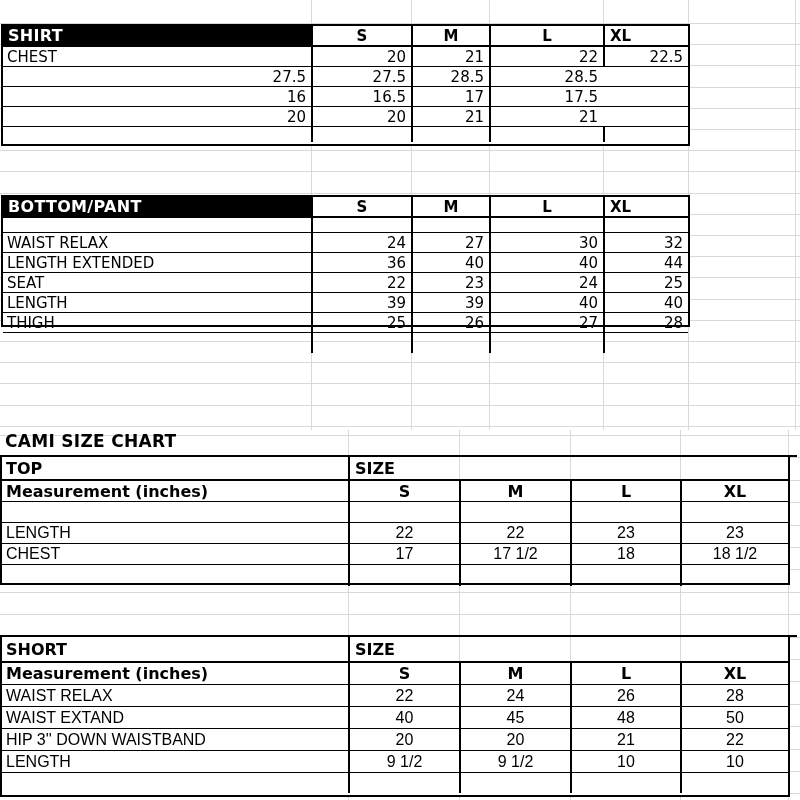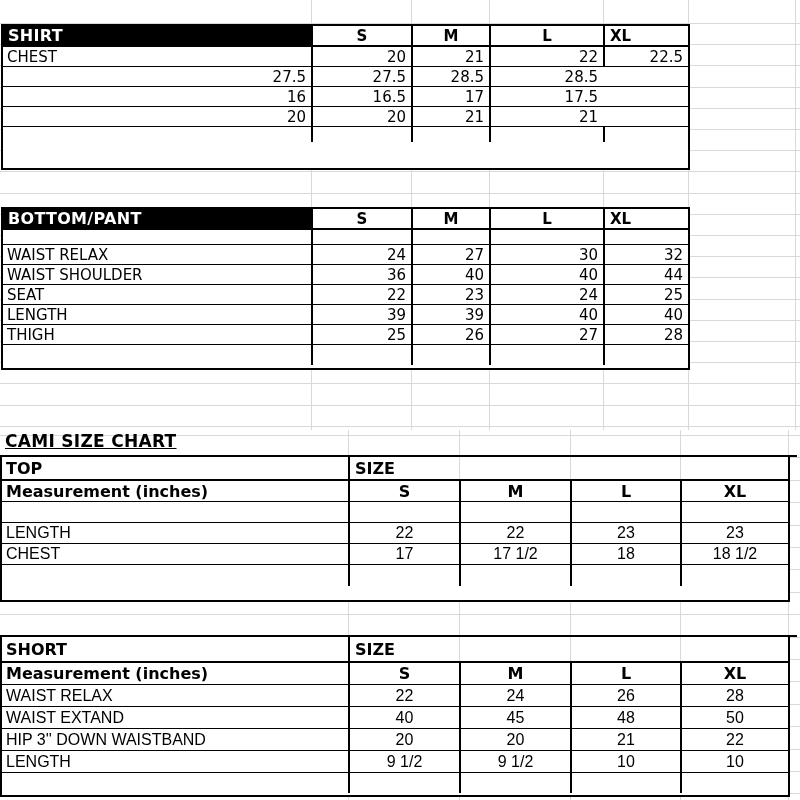--- a/index.html
+++ b/index.html
@@ -19,21 +19,20 @@
   
   .title-pajama {
     position: absolute; top: 2px; left: 7px;
     font-size: 19px; font-weight: bold; letter-spacing: .5px;
     white-space: nowrap;
   }
   .title-cami {
     position: absolute; top: 431px; left: 5px;
     font-size: 17px; font-weight: bold; letter-spacing: .3px;
     white-space: nowrap;
-    text-decoration: underline;
   }
 
   
   .hl { position: absolute; left: 0; width: 797px; height: 2px; background: #000; }
   .hl-top { top: 455px; }
   .hl-short { top: 635px; }
 
   
   .ptable {
     position: absolute; left: 1px; width: 689px;
@@ -53,24 +52,24 @@
   .ptable .hdr { border-bottom: 2px solid #000; height: 21px; }
   .ptable .hdr .c { font-weight: bold; justify-content: center; }
   .ptable .hdr .blk {
     background: #000; color: #fff;
     justify-content: flex-start; padding-left: 5px; font-size: 16px;
     letter-spacing: .3px;
   }
   .ptable .hdr .xl { justify-content: flex-start; padding-left: 5px; }
   .ptable .lblc { padding-left: 4px; }
   .ptable .vc  { justify-content: flex-end; padding-right: 5px; }
-  .shirt { top: 24px; height: 146px; }
+  .shirt { top: 24px; height: 122px; }
   .shirt .data  { height: 20px; }
   .shirt .empty { height: 15px; }
-  .pant { top: 207px; height: 163px; }
+  .pant { top: 195px; height: 132px; }
   .pant .data   { height: 20px; }
   .pant .empty1 { height: 15px; }
   .pant .empty2 { height: 20px; }
 
   
   .ctable {
     position: absolute; left: 0; width: 790px;
     border: 2px solid #000; border-top: none; background: #fff;
   }
   .ctable .row {
@@ -87,21 +86,21 @@
   .ctable .c + .c { border-left: 2px solid #000; }
   .ctable .b {
     font-family: "DejaVu Sans", sans-serif;
     font-weight: bold; font-size: 16px;
   }
   .ctable .hdr0 { border-bottom: 2px solid #000; }
   .ctable .hdr0 .g { border-left: 1px solid #d9d9d9; }
   .ctable .lblc { padding-left: 4px; }
   .ctable .sizelbl { padding-left: 5px; justify-content: flex-start; }
   .ctable .cc { justify-content: center; }
-  .cami-top { top: 457px; height: 145px; }
+  .cami-top { top: 457px; height: 128px; }
   .cami-top .hdr0  { height: 24px; }
   .cami-top .meas  { height: 21px; }
   .cami-top .data  { height: 21px; }
   .cami-top .empty { height: 21px; }
   .cami-top .row:last-child { height: 21px; }
   .cami-short { top: 637px; height: 160px; }
   .cami-short .hdr0  { height: 26px; }
   .cami-short .meas  { height: 22px; }
   .cami-short .data  { height: 22px; }
   .cami-short .empty { height: 20px; }
@@ -221,21 +220,21 @@
       <div class="c"></div>
     </div>
     <div class="row data">
       <div class="c lblc">WAIST RELAX</div>
       <div class="c vc">24</div>
       <div class="c vc">27</div>
       <div class="c vc">30</div>
       <div class="c vc">32</div>
     </div>
     <div class="row data">
-      <div class="c lblc">WAIST SHOULDER</div>
+      <div class="c lblc">LENGTH EXTENDED</div>
       <div class="c vc">36</div>
       <div class="c vc">40</div>
       <div class="c vc">40</div>
       <div class="c vc">44</div>
     </div>
     <div class="row data">
       <div class="c lblc">SEAT</div>
       <div class="c vc">22</div>
       <div class="c vc">23</div>
       <div class="c vc">24</div>

